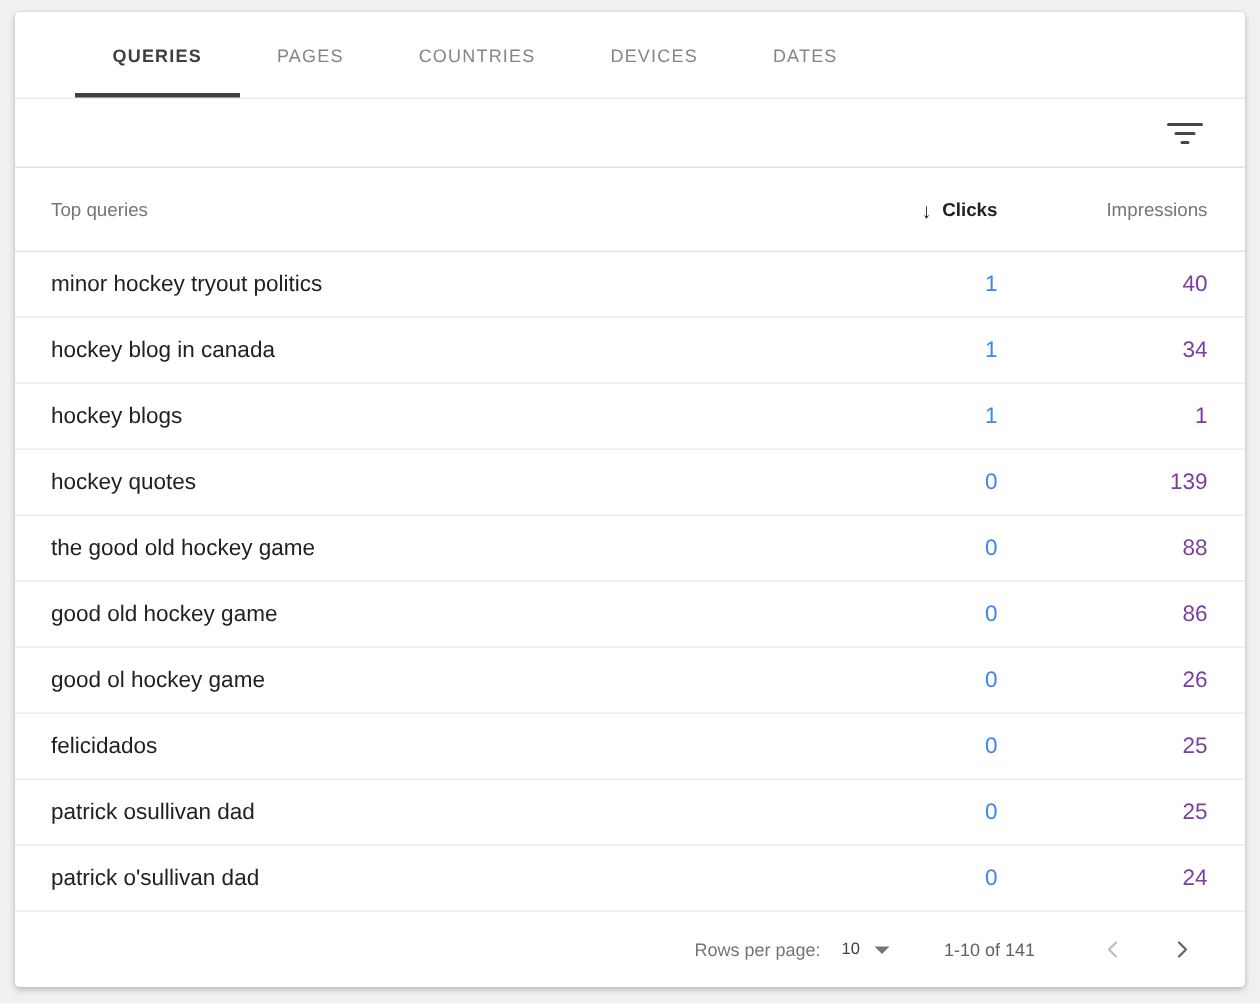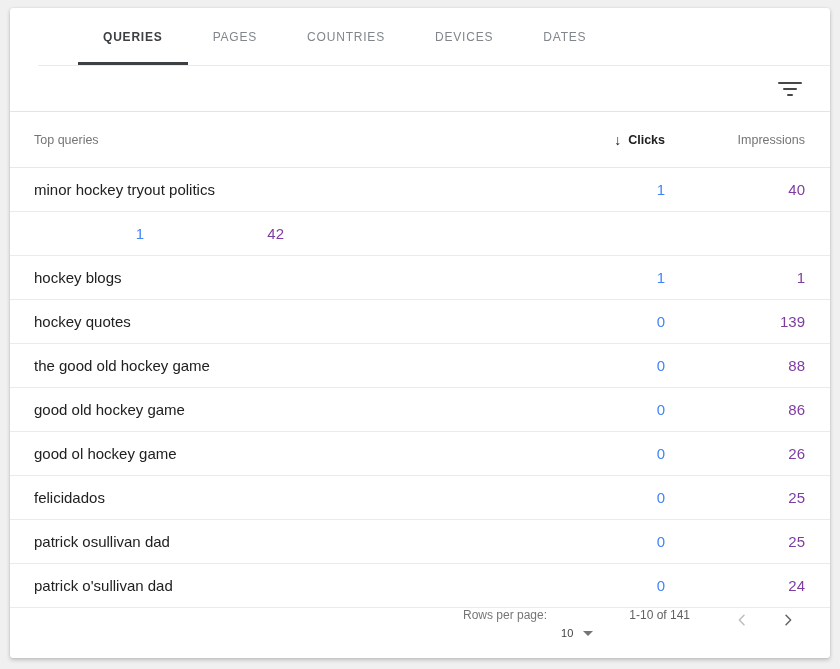--- a/index.html
+++ b/index.html
@@ -23,21 +23,20 @@
     display:flex; flex-direction:column;
     overflow:hidden;
   }
 
   
   .tabbar {
     height:58px; flex:0 0 58px;
     display:flex; align-items:stretch;
     padding-left:40px;
     border-bottom:1px solid #eaeaea;
-    margin-left:28px;
   }
   .tab {
     display:flex; align-items:center;
     padding:3px 25px 0 25px;
     font-size:12px; letter-spacing:0.8px;
     color:var(--inactive-tab);
     border-bottom:3px solid transparent;
     cursor:pointer;
     white-space:nowrap;
   }
@@ -81,21 +80,21 @@
     border-bottom:1px solid #ebebeb;
     font-size:15px;
   }
   .row .col-query { color:#212121; }
   .row .col-clicks { color:var(--clicks-color); }
   .row .col-impressions { color:var(--impressions-color); }
 
   
   .footer {
     flex:1;
-    display:flex; justify-content:flex-end;
+    display:flex; align-items:center; justify-content:flex-end;
     padding-right:30px;
     font-size:12px; color:#757575;
   }
   .rpp-label { margin-right:14px; }
   .rpp-select { display:inline-flex; align-items:center; gap:10px; cursor:pointer; margin-right:36px; }
   .rpp-value { color:#424242; font-size:11px; }
   .dd-triangle {
     width:0; height:0;
     border-left:5px solid transparent;
     border-right:5px solid transparent;
@@ -148,22 +147,23 @@
     </div>
     <div class="col-impressions">Impressions</div>
   </div>
 
   <div class="row">
     <div class="col-query">minor hockey tryout politics</div>
     <div class="col-clicks">1</div>
     <div class="col-impressions">40</div>
   </div>
   <div class="row">
+    <div class="col-query">hockey blog in canada</div>
     <div class="col-clicks">1</div>
-    <div class="col-impressions">42</div>
+    <div class="col-impressions">34</div>
   </div>
   <div class="row">
     <div class="col-query">hockey blogs</div>
     <div class="col-clicks">1</div>
     <div class="col-impressions">1</div>
   </div>
   <div class="row">
     <div class="col-query">hockey quotes</div>
     <div class="col-clicks">0</div>
     <div class="col-impressions">139</div>

